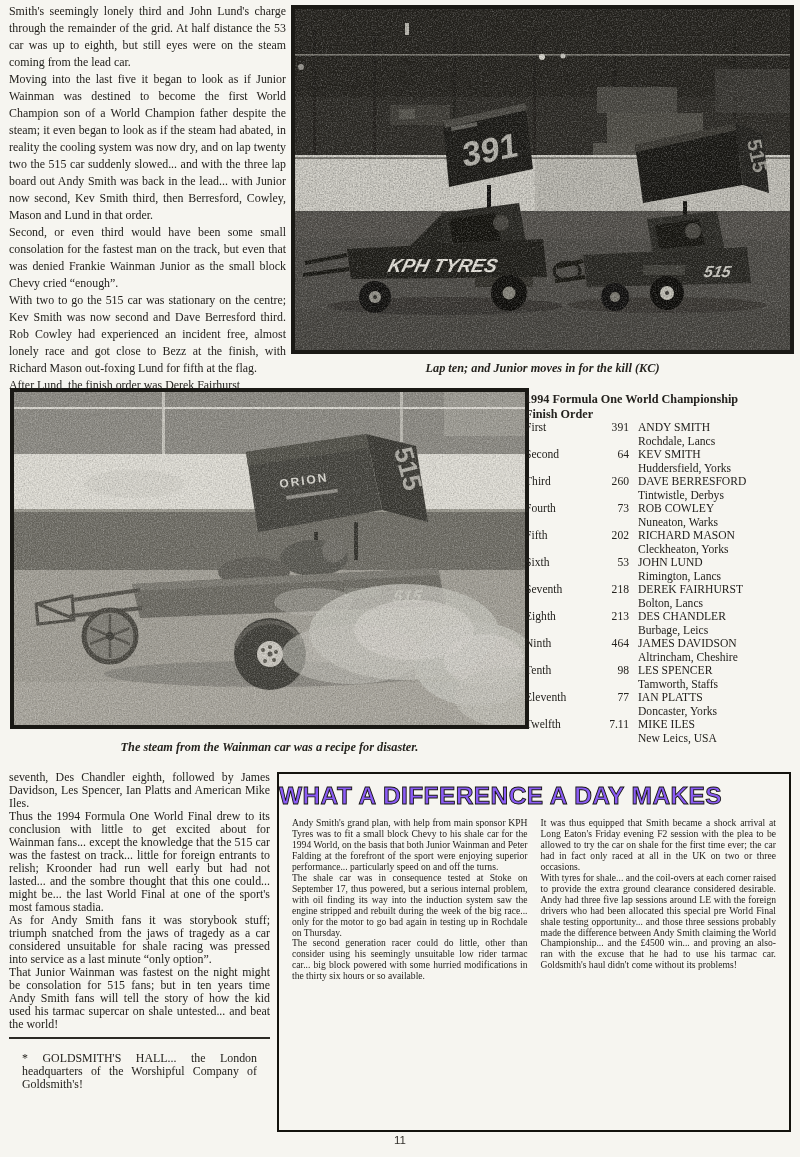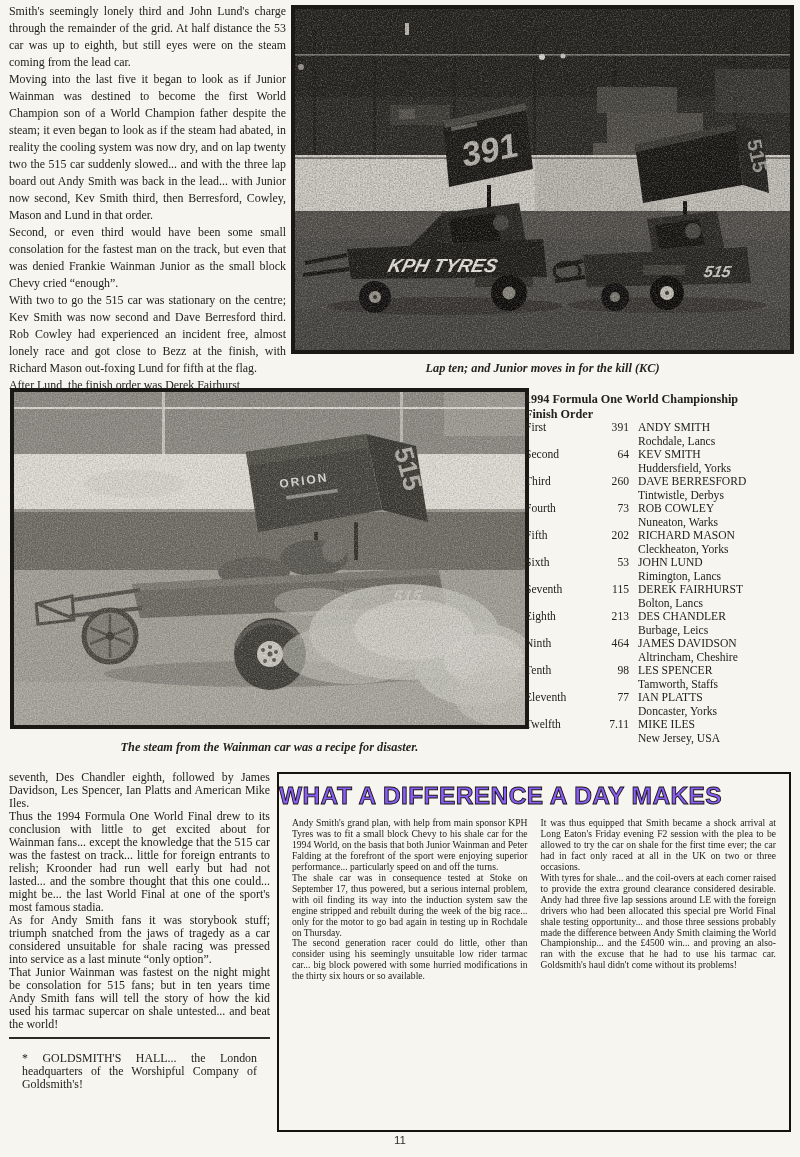--- a/index.html
+++ b/index.html
@@ -313,21 +313,21 @@
             <span class="place">Sixth</span>
             <span class="num">53</span>
             <span class="driver">JOHN LUND</span>
           </div>
           <div class="entry-l2">Rimington, Lancs</div>
         </div>
 
         <div class="entry">
           <div class="entry-l1">
             <span class="place">Seventh</span>
-            <span class="num">115</span>
+            <span class="num">218</span>
             <span class="driver">DEREK FAIRHURST</span>
           </div>
           <div class="entry-l2">Bolton, Lancs</div>
         </div>
 
         <div class="entry">
           <div class="entry-l1">
             <span class="place">Eighth</span>
             <span class="num">213</span>
             <span class="driver">DES CHANDLER</span>
@@ -361,21 +361,21 @@
           </div>
           <div class="entry-l2">Doncaster, Yorks</div>
         </div>
 
         <div class="entry">
           <div class="entry-l1">
             <span class="place">Twelfth</span>
             <span class="num">7.11</span>
             <span class="driver">MIKE ILES</span>
           </div>
-          <div class="entry-l2">New Jersey, USA</div>
+          <div class="entry-l2">New Leics, USA</div>
         </div>
       </div>
   </div>
 
   <div class="col-bottom">
     <div>
 
     <p class="body-p">seventh, Des Chandler eighth, followed by James Davidson, Les Spencer, Ian Platts and American Mike Iles.</p>
         <p class="body-p">Thus the 1994 Formula One World Final drew to its conclusion with little to get excited about for Wainman fans... except the knowledge that the 515 car was the fastest on track... little for foreign entrants to relish; Kroonder had run well early but had not lasted... and the sombre thought that this one could... might be... the last World Final at one of the sport's most famous stadia.</p>
         <p class="body-p">As for Andy Smith fans it was storybook stuff; triumph snatched from the jaws of tragedy as a car considered unsuitable for shale racing was pressed into service as a last minute “only option”.</p>

